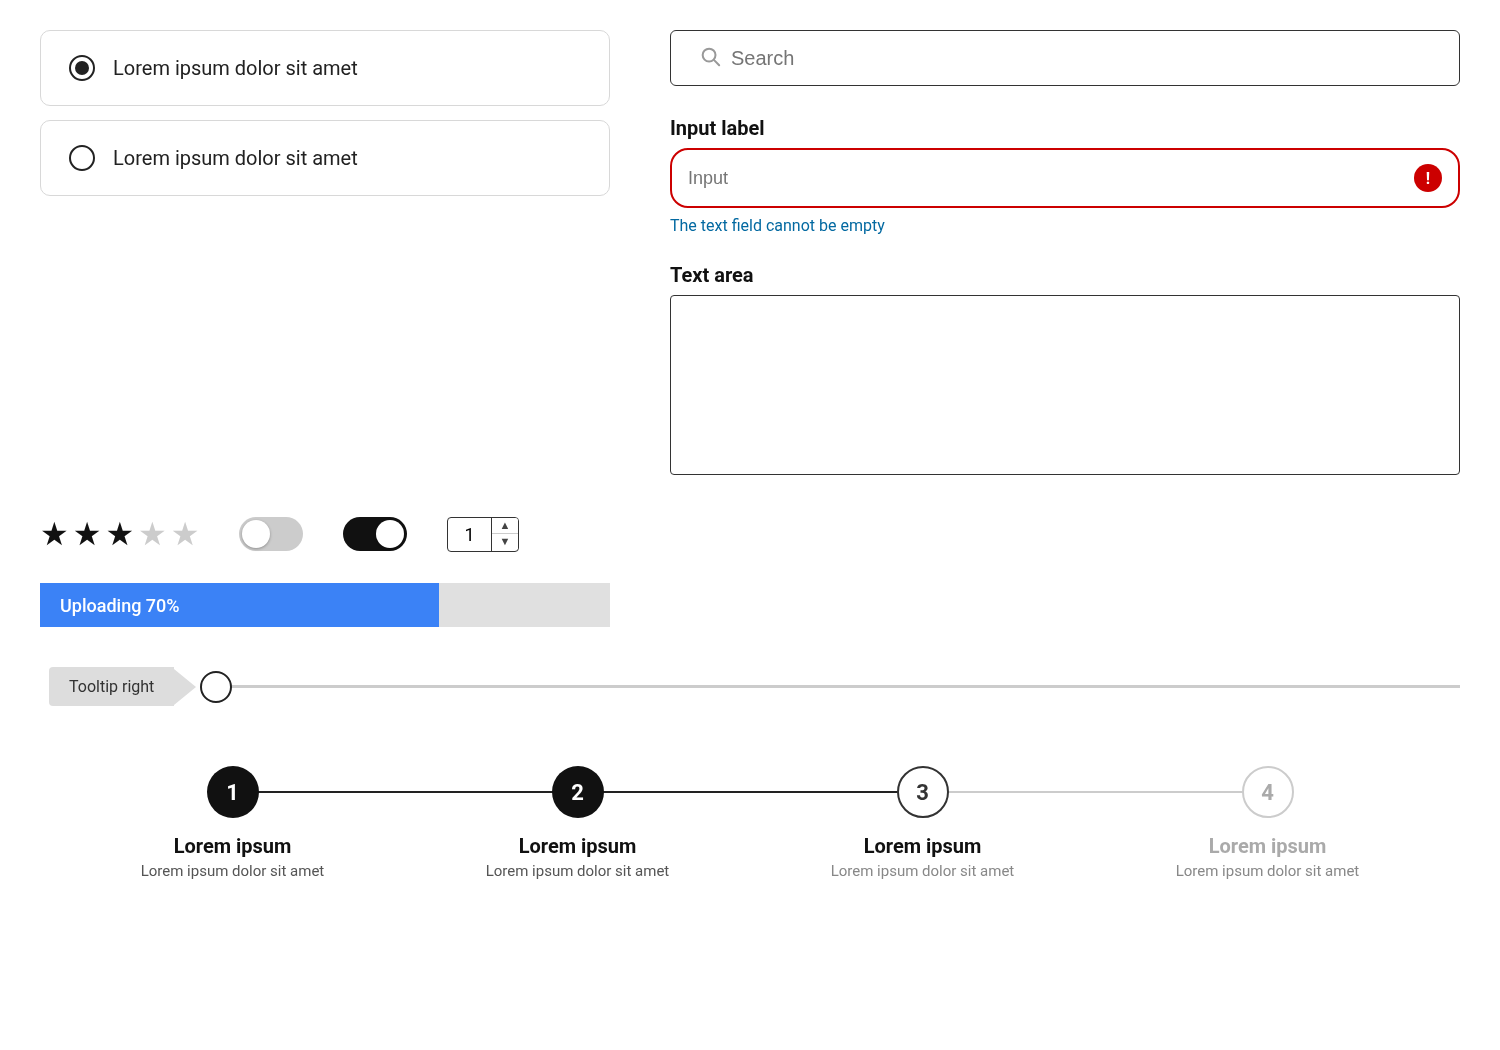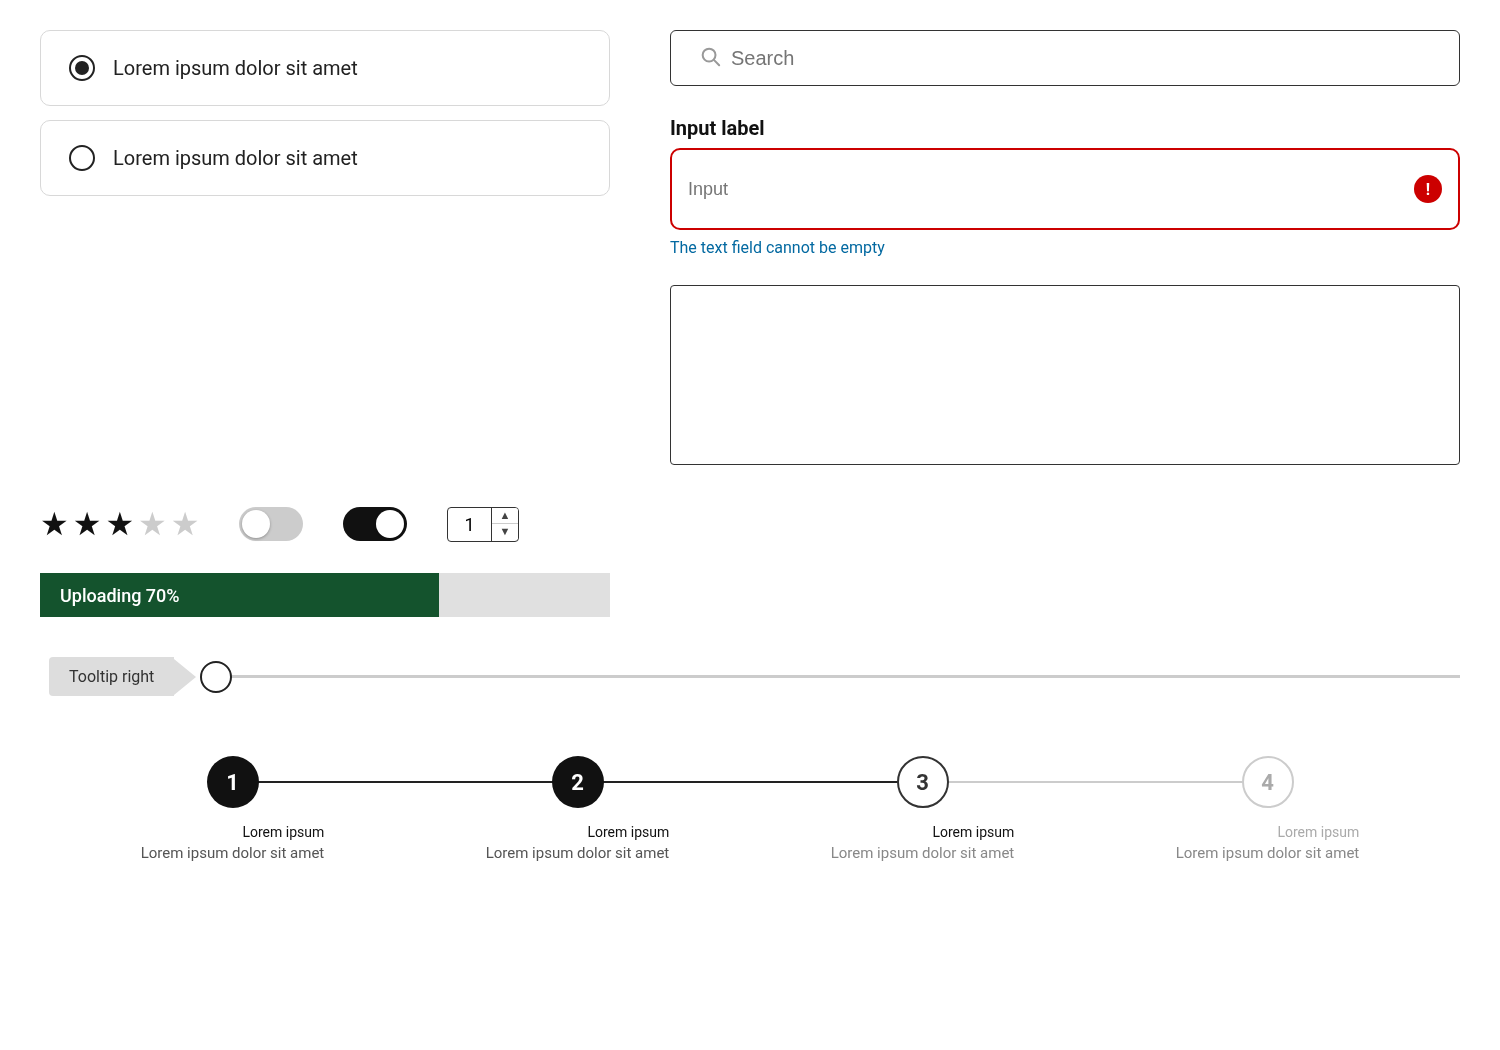--- a/index.html
+++ b/index.html
@@ -81,22 +81,22 @@
     }
     .input-label {
       font-size: 20px;
       font-weight: 700;
       color: #111;
     }
     .input-error-wrapper {
       display: flex;
       align-items: center;
       border: 2px solid #cc0000;
-      border-radius: 10px;
-      padding: 25px 16px;
+      border-radius: 18px;
+      padding: 14px 16px;
       gap: 10px;
     }
     .input-error-wrapper input {
       border: none;
       outline: none;
       font-size: 18px;
       color: #999;
       width: 100%;
       background: transparent;
     }
@@ -246,21 +246,21 @@
     .progress-bar-container {
       width: 100%;
       height: 44px;
       background: #e0e0e0;
       border-radius: 0;
       overflow: hidden;
       position: relative;
     }
     .progress-bar-fill {
       height: 100%;
-      background: #14532d;
+      background: #3b82f6;
       display: flex;
       align-items: center;
       padding-left: 20px;
     }
     .progress-label {
       color: white;
       font-size: 18px;
       font-weight: 500;
       white-space: nowrap;
     }
@@ -362,24 +362,23 @@
     .step-circle.light {
       background: white;
       border: 2px solid #ccc;
       color: #aaa;
     }
     .step-label-group {
       margin-top: 16px;
       text-align: center;
     }
     .step-title {
-      font-size: 14px;
-      font-weight: 400;
+      font-size: 20px;
+      font-weight: 700;
       color: #111;
-      text-align: right;
     }
     .step-title.inactive {
       color: #aaa;
     }
     .step-desc {
       font-size: 15px;
       color: #888;
       margin-top: 4px;
     }
     .step-desc.dark {
@@ -423,20 +422,21 @@
     <div class="input-section">
       <label class="input-label">Input label</label>
       <div class="input-error-wrapper">
         <input type="text" placeholder="Input" style="">
         <div class="error-icon">!</div>
       </div>
       <span class="error-message">The text field cannot be empty</span>
     </div>
 
     <div class="textarea-section">
+      <label class="textarea-label">Text area</label>
       <textarea style=""></textarea>
     </div>
   </div>
 
   <div class="controls-col">
     <div class="controls-row">
 
       <div class="stars">
         <span class="star filled">★</span>
         <span class="star filled">★</span>

